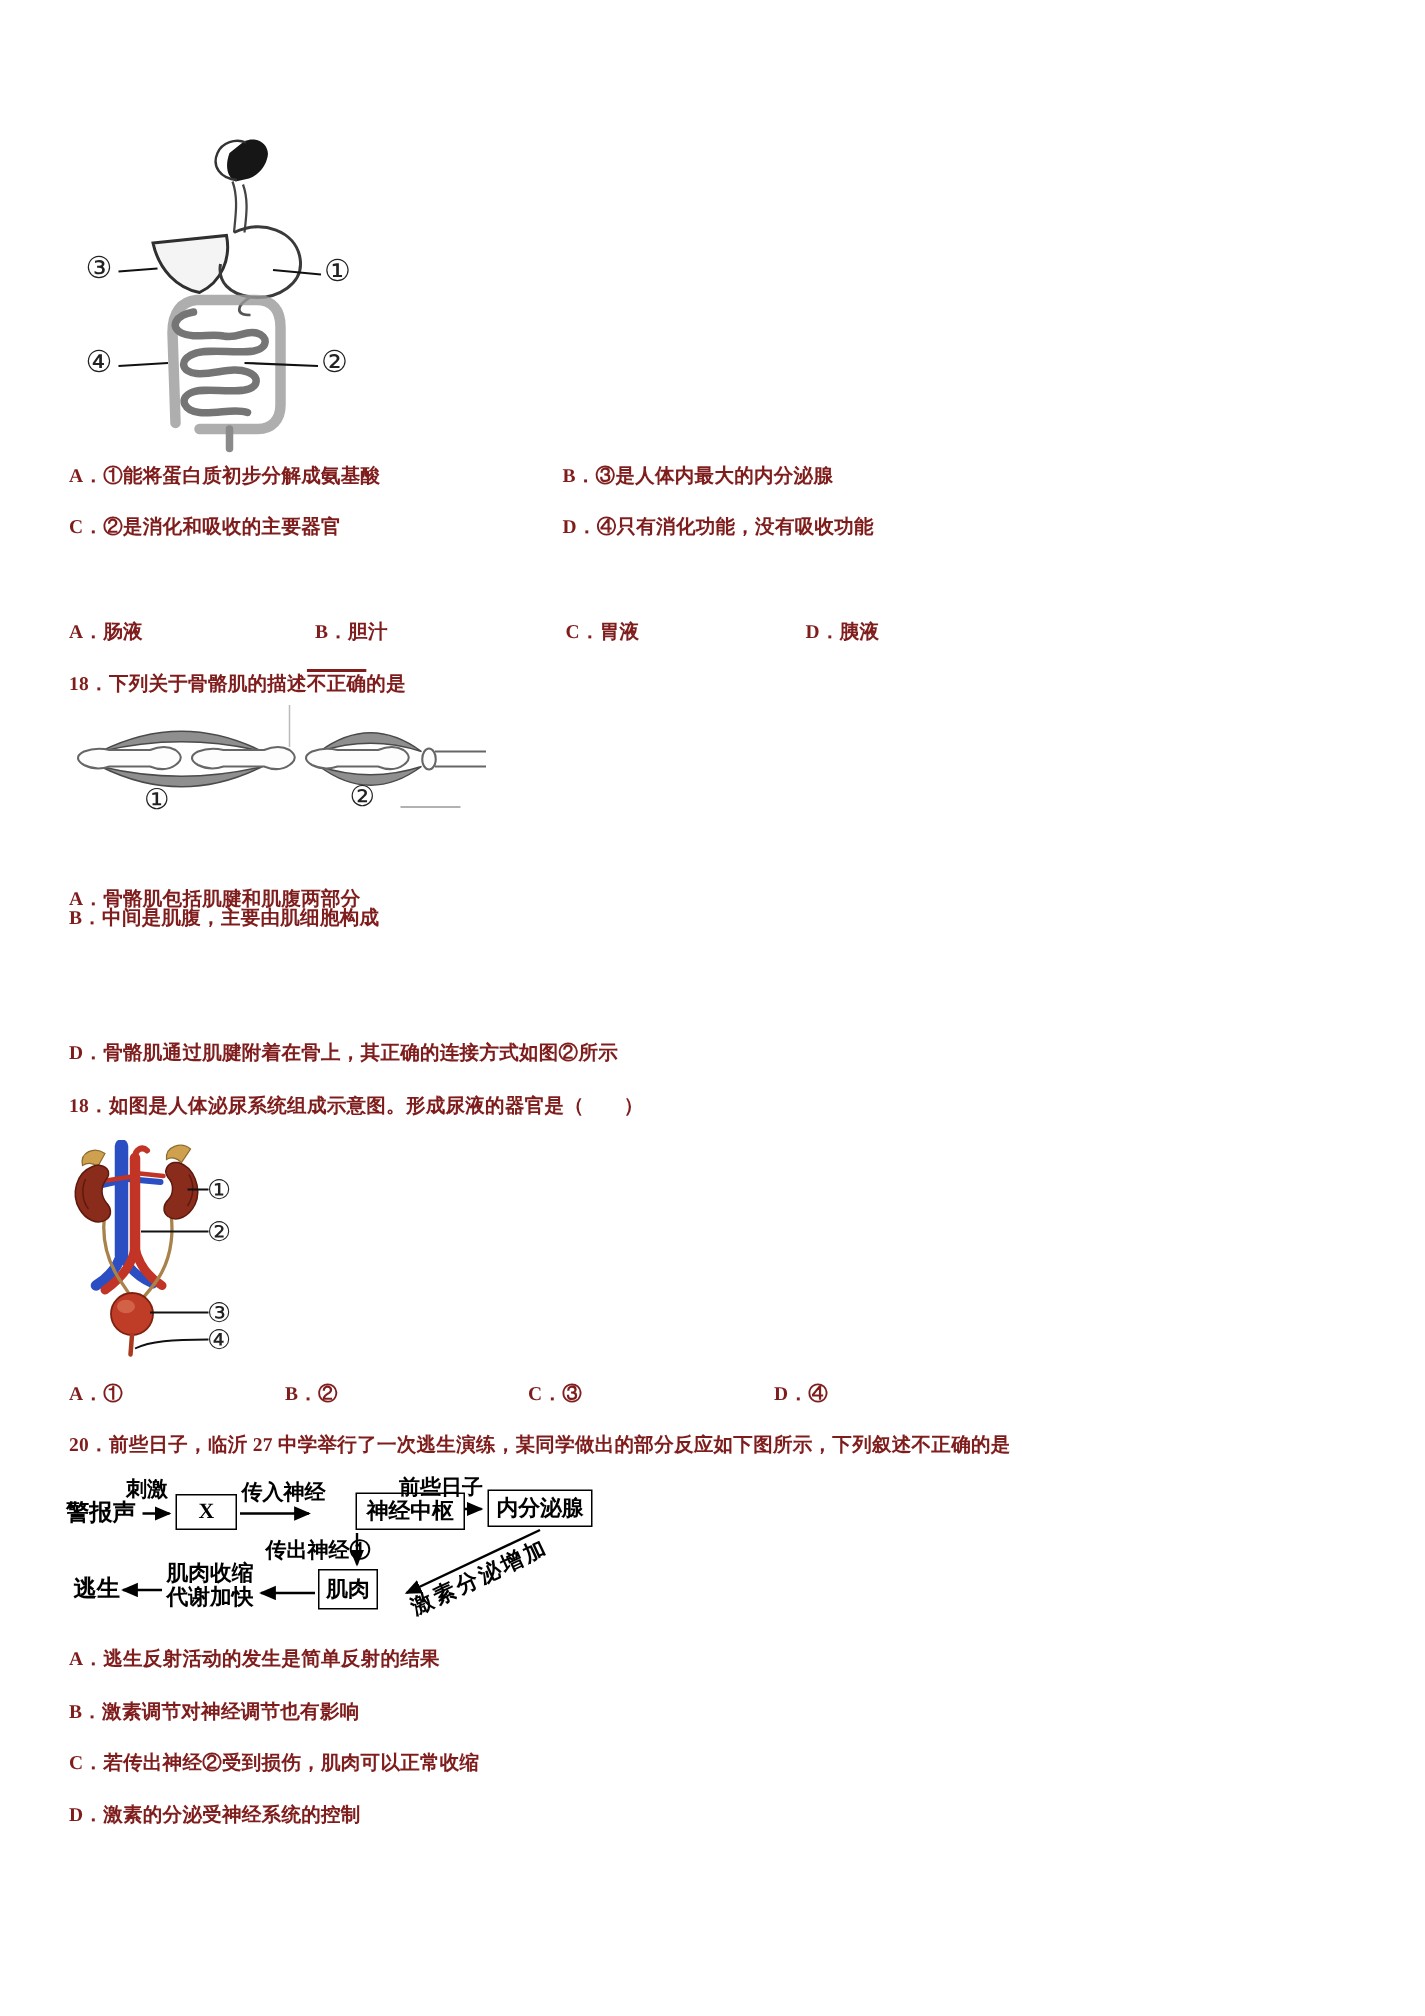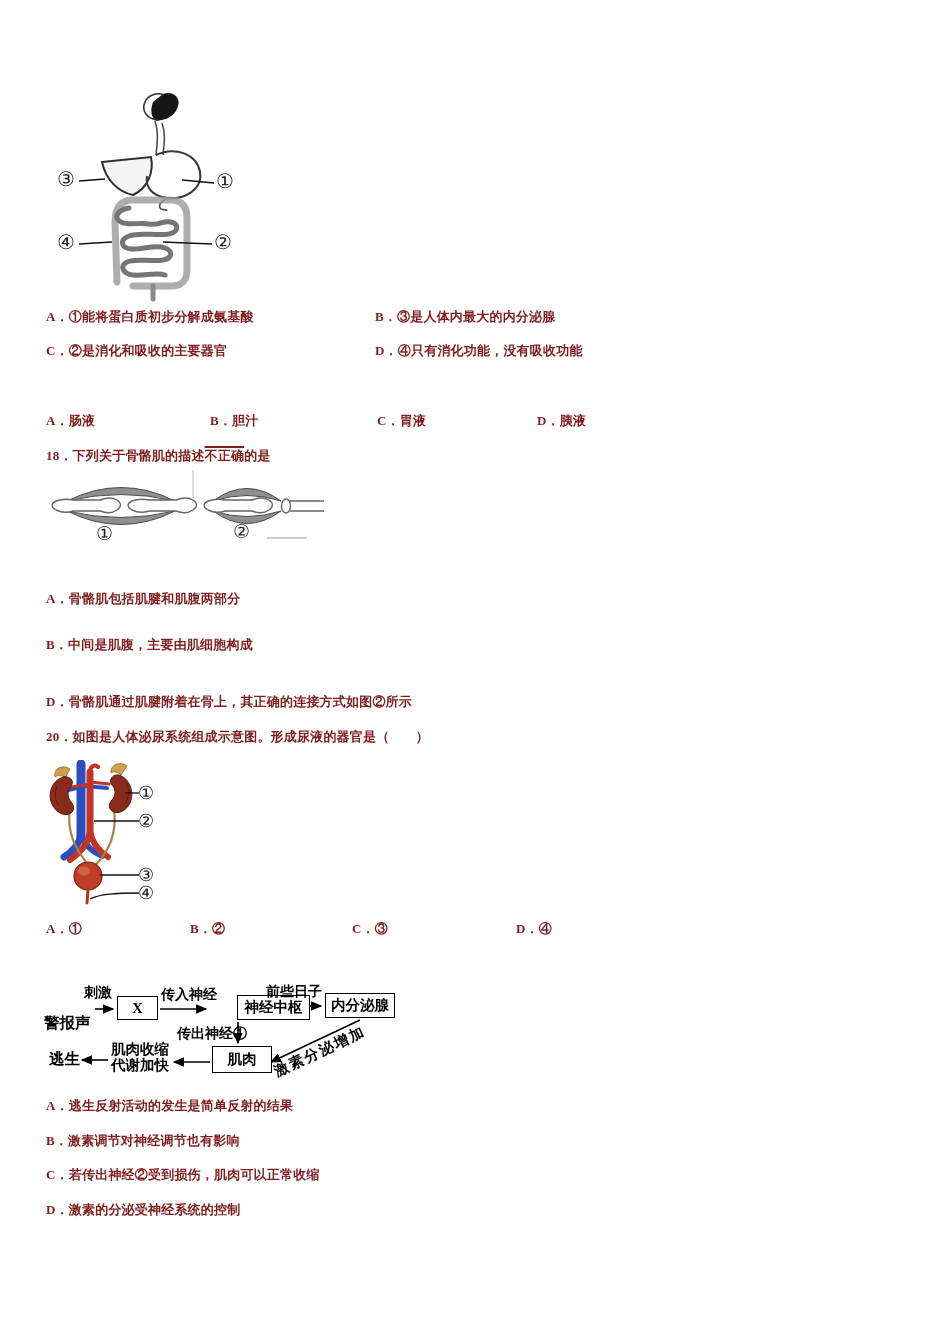--- a/index.html
+++ b/index.html
@@ -107,24 +107,24 @@
         <ellipse cx="241" cy="38" rx="4.5" ry="7"></ellipse>
         <path d="M245,33 L279,33 M245,43 L279,43" fill="none"></path>
       </g>
       <path d="M222,70 L262,70" stroke="#999" stroke-width="1"></path>
     </svg>
   </div>
   <span class="num" style="left:96px;  top:524px; font-size:19px;">①</span>
   <span class="num" style="left:233px; top:522px; font-size:19px;">②</span>
 
   <span class="t" style="left:46px; top:590px;">A．骨骼肌包括肌腱和肌腹两部分</span>
-  <span class="t" style="left:46px; top:636px;">B．中间是肌腹，主要由肌细胞构成</span>
+  <span class="t" style="left:46px; top:603px;">B．中间是肌腹，主要由肌细胞构成</span>
   <span class="t" style="left:46px; top:693px;">D．骨骼肌通过肌腱附着在骨上，其正确的连接方式如图②所示</span>
 
-  <span class="t" style="left:46px; top:728px;">20．如图是人体泌尿系统组成示意图。形成尿液的器官是（　　）</span>
+  <span class="t" style="left:46px; top:728px;">18．如图是人体泌尿系统组成示意图。形成尿液的器官是（　　）</span>
 
   <div class="fig" style="left:45px; top:760px; width:120px; height:148px;">
     <svg width="120" height="148" viewBox="0 0 120 148">
 
       <g fill="none" stroke-linecap="round" stroke="#2b4fc2">
         <path d="M36,4 L36,77" stroke-width="9"></path>
         <path d="M36,75 C34,85 27,92 19,97" stroke-width="7"></path>
         <path d="M36,75 C40,86 48,92 57,96" stroke-width="6"></path>
         <path d="M32,28 L23,30" stroke-width="4"></path>
         <path d="M40,26 L62,28" stroke-width="4"></path>
@@ -173,47 +173,48 @@
   <span class="num small" style="left:138px; top:784px;">①</span>
   <span class="num small" style="left:138px; top:812px;">②</span>
   <span class="num small" style="left:138px; top:866px;">③</span>
   <span class="num small" style="left:138px; top:884px;">④</span>
 
   <span class="t" style="left:46px;  top:920px;">A．①</span>
   <span class="t" style="left:190px; top:920px;">B．②</span>
   <span class="t" style="left:352px; top:920px;">C．③</span>
   <span class="t" style="left:516px; top:920px;">D．④</span>
 
+  <span class="t" style="left:46px; top:954px;">20．前些日子，临沂 27 中学举行了一次逃生演练，某同学做出的部分反应如下图所示，下列叙述不正确的是</span>
 
   <div class="fc" style="left:42px; top:983px; width:372px; height:102px;">
     <svg width="372" height="102" viewBox="0 0 372 102" style="position:absolute; left:0; top:0;">
       <defs>
         <marker id="ah" markerWidth="8" markerHeight="8" refX="6.2" refY="3" orient="auto">
           <path d="M0,0 L7,3 L0,6 Z" fill="#000"></path>
         </marker>
       </defs>
       <g stroke="#000" stroke-width="1.6" fill="none" marker-end="url(#ah)">
         <path d="M53,26 L71,26"></path>
         <path d="M118,26 L164,26"></path>
         <path d="M226,23 L279,23"></path>
         <path d="M196,39 L196,60"></path>
         <path d="M318,37 L229,79"></path>
         <path d="M168,79 L132,79"></path>
         <path d="M66,77 L40,77"></path>
       </g>
     </svg>
-    <span class="fc-label big" style="left:2px;  top:30px;">警报声</span>
+    <span class="fc-label big" style="left:2px;  top:15px;">警报声</span>
     <span class="fc-label" style="left:42px;  top:1px;">刺激</span>
     <div class="fc-box" style="left:75px;  top:13px; width:41px; height:24px;">X</div>
     <span class="fc-label" style="left:119px; top:3px;">传入神经</span>
     <div class="fc-box" style="left:168px; top:12px; width:73px; height:25px;margin-left:27px;">神经中枢</div>
     <span class="fc-label" style="left:224px; top:0px;">前些日子</span>
     <div class="fc-box" style="left:283px; top:10px; width:70px; height:25px;">内分泌腺</div>
     <span class="fc-label" style="left:135px; top:42px;">传出神经①</span>
-    <div class="fc-box" style="left:170px; top:63px; width:60px; height:27px;">肌肉</div>
+    <div class="fc-box" style="left:170px; top:63px; width:40px; height:27px;">肌肉</div>
     <span class="fc-rot" style="left:233px; top:80px;">激素分泌增加</span>
     <div style="position:absolute; left:69px; top:58px; font-size:14.5px; font-weight:600; line-height:16px; white-space:nowrap;">
       <div>肌肉收缩</div>
       <div>代谢加快</div>
     </div>
     <span class="fc-label big" style="left:7px; top:66px;">逃生</span>
   </div>
 
   <span class="t" style="left:46px; top:1097px;">A．逃生反射活动的发生是简单反射的结果</span>
   <span class="t" style="left:46px; top:1166px;">C．若传出神经②受到损伤，肌肉可以正常收缩</span>

